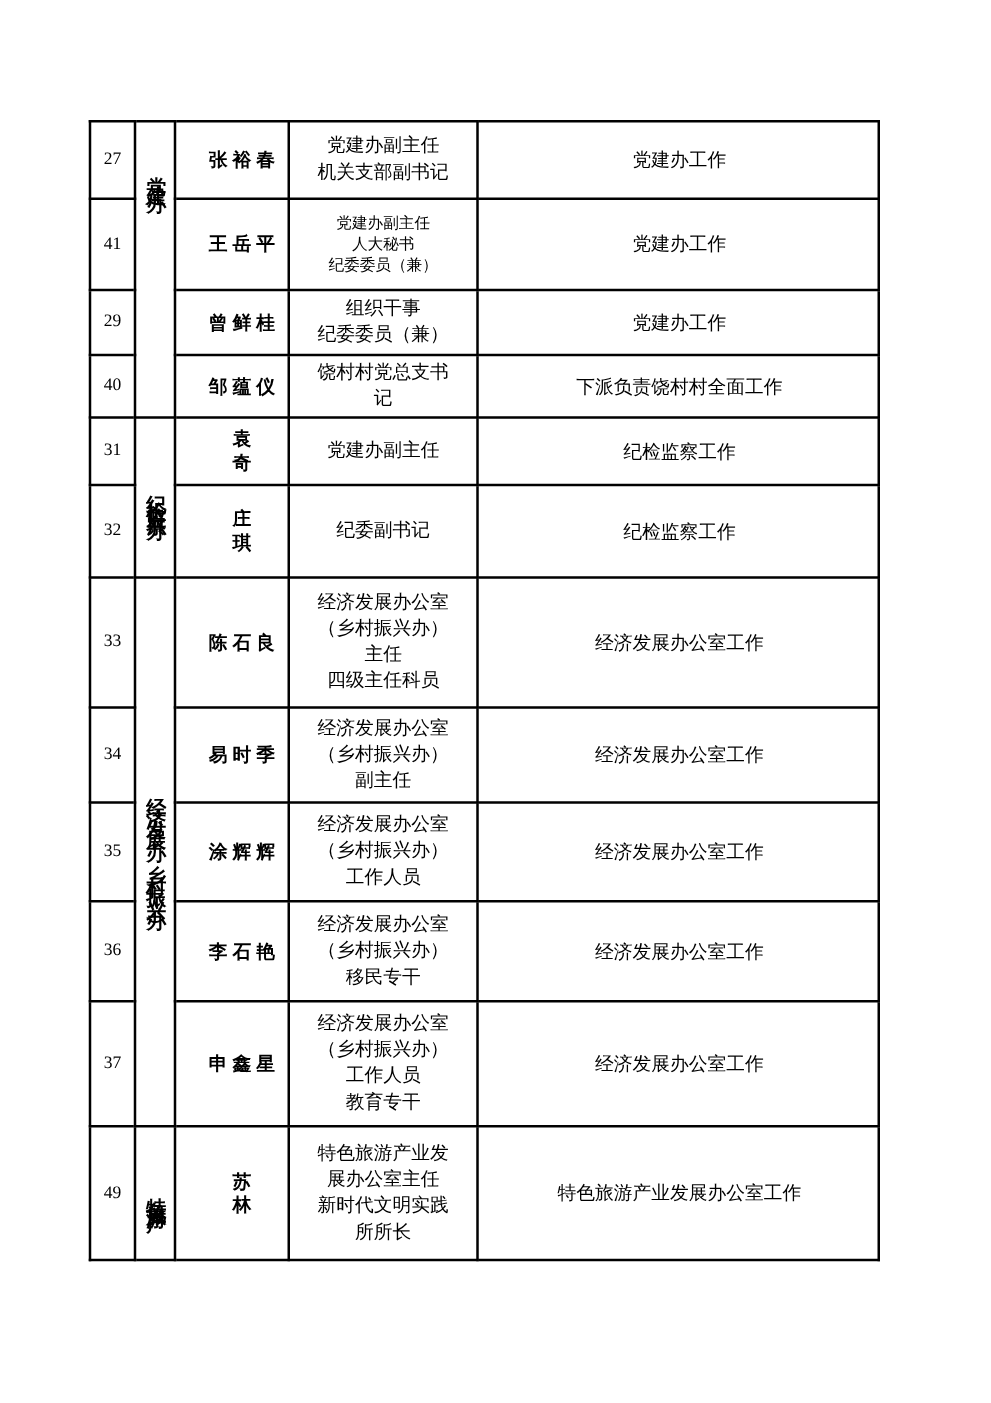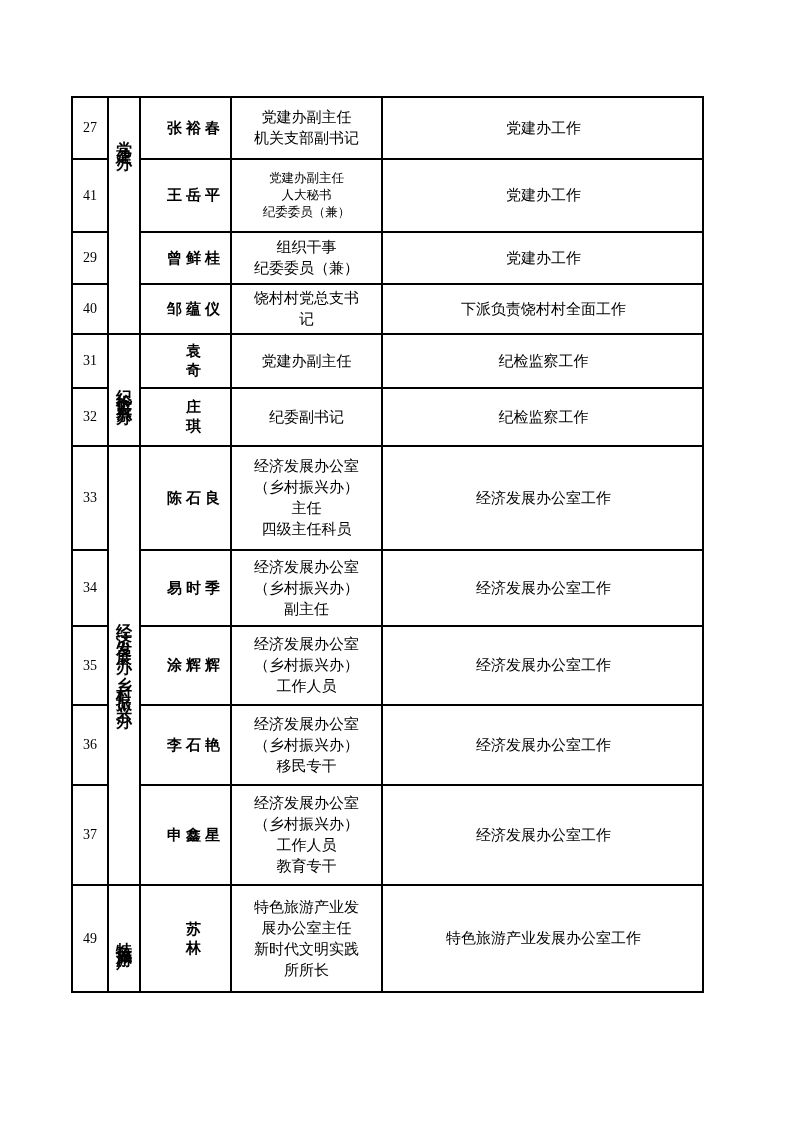--- a/index.html
+++ b/index.html
@@ -81,21 +81,21 @@
   </tr>
 
   <tr style="height:54px">
     <td class="no">31</td>
     <td class="group" rowspan="2"><span class="vtext g1">纪检监察办</span></td>
     <td class="name">袁　　奇</td>
     <td class="pos">党建办副主任</td>
     <td class="work">纪检监察工作</td>
   </tr>
 
-  <tr style="height:58px">
+  <tr style="height:74px">
     <td class="no">32</td>
     <td class="name">庄　　琪</td>
     <td class="pos">纪委副书记</td>
     <td class="work">纪检监察工作</td>
   </tr>
 
   <tr style="height:104px">
     <td class="no">33</td>
     <td class="group" rowspan="5"><span class="vtext g2">经济发展办（乡村振兴办）</span></td>
     <td class="name">陈石良</td>

